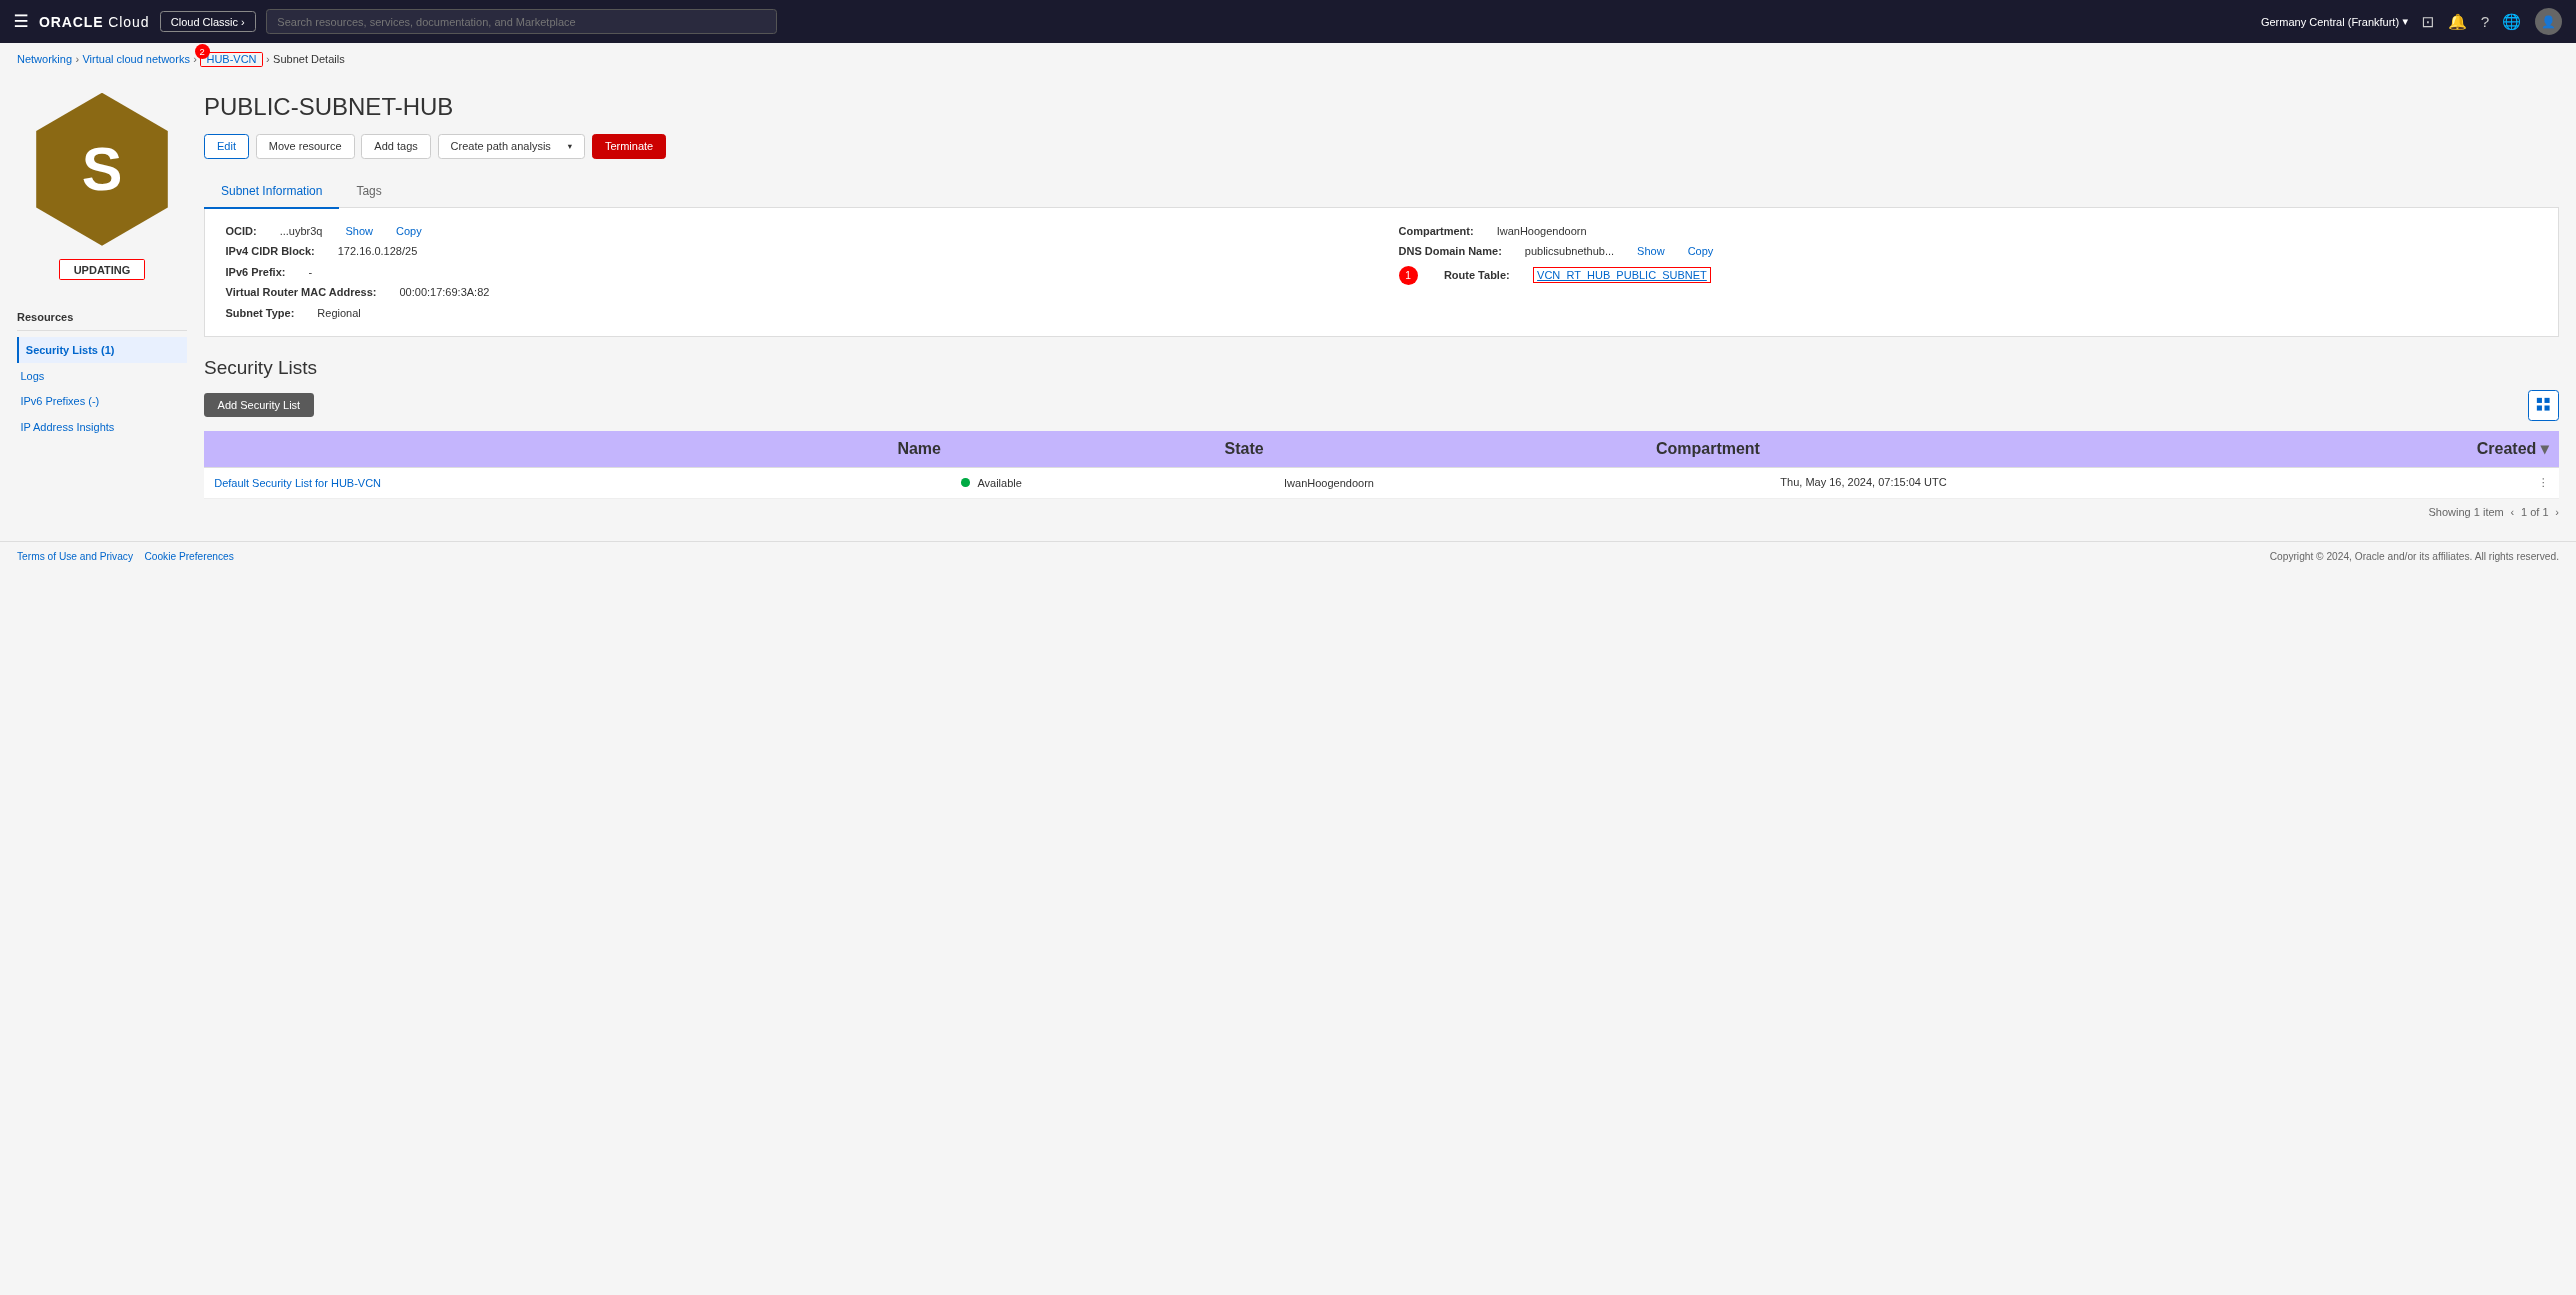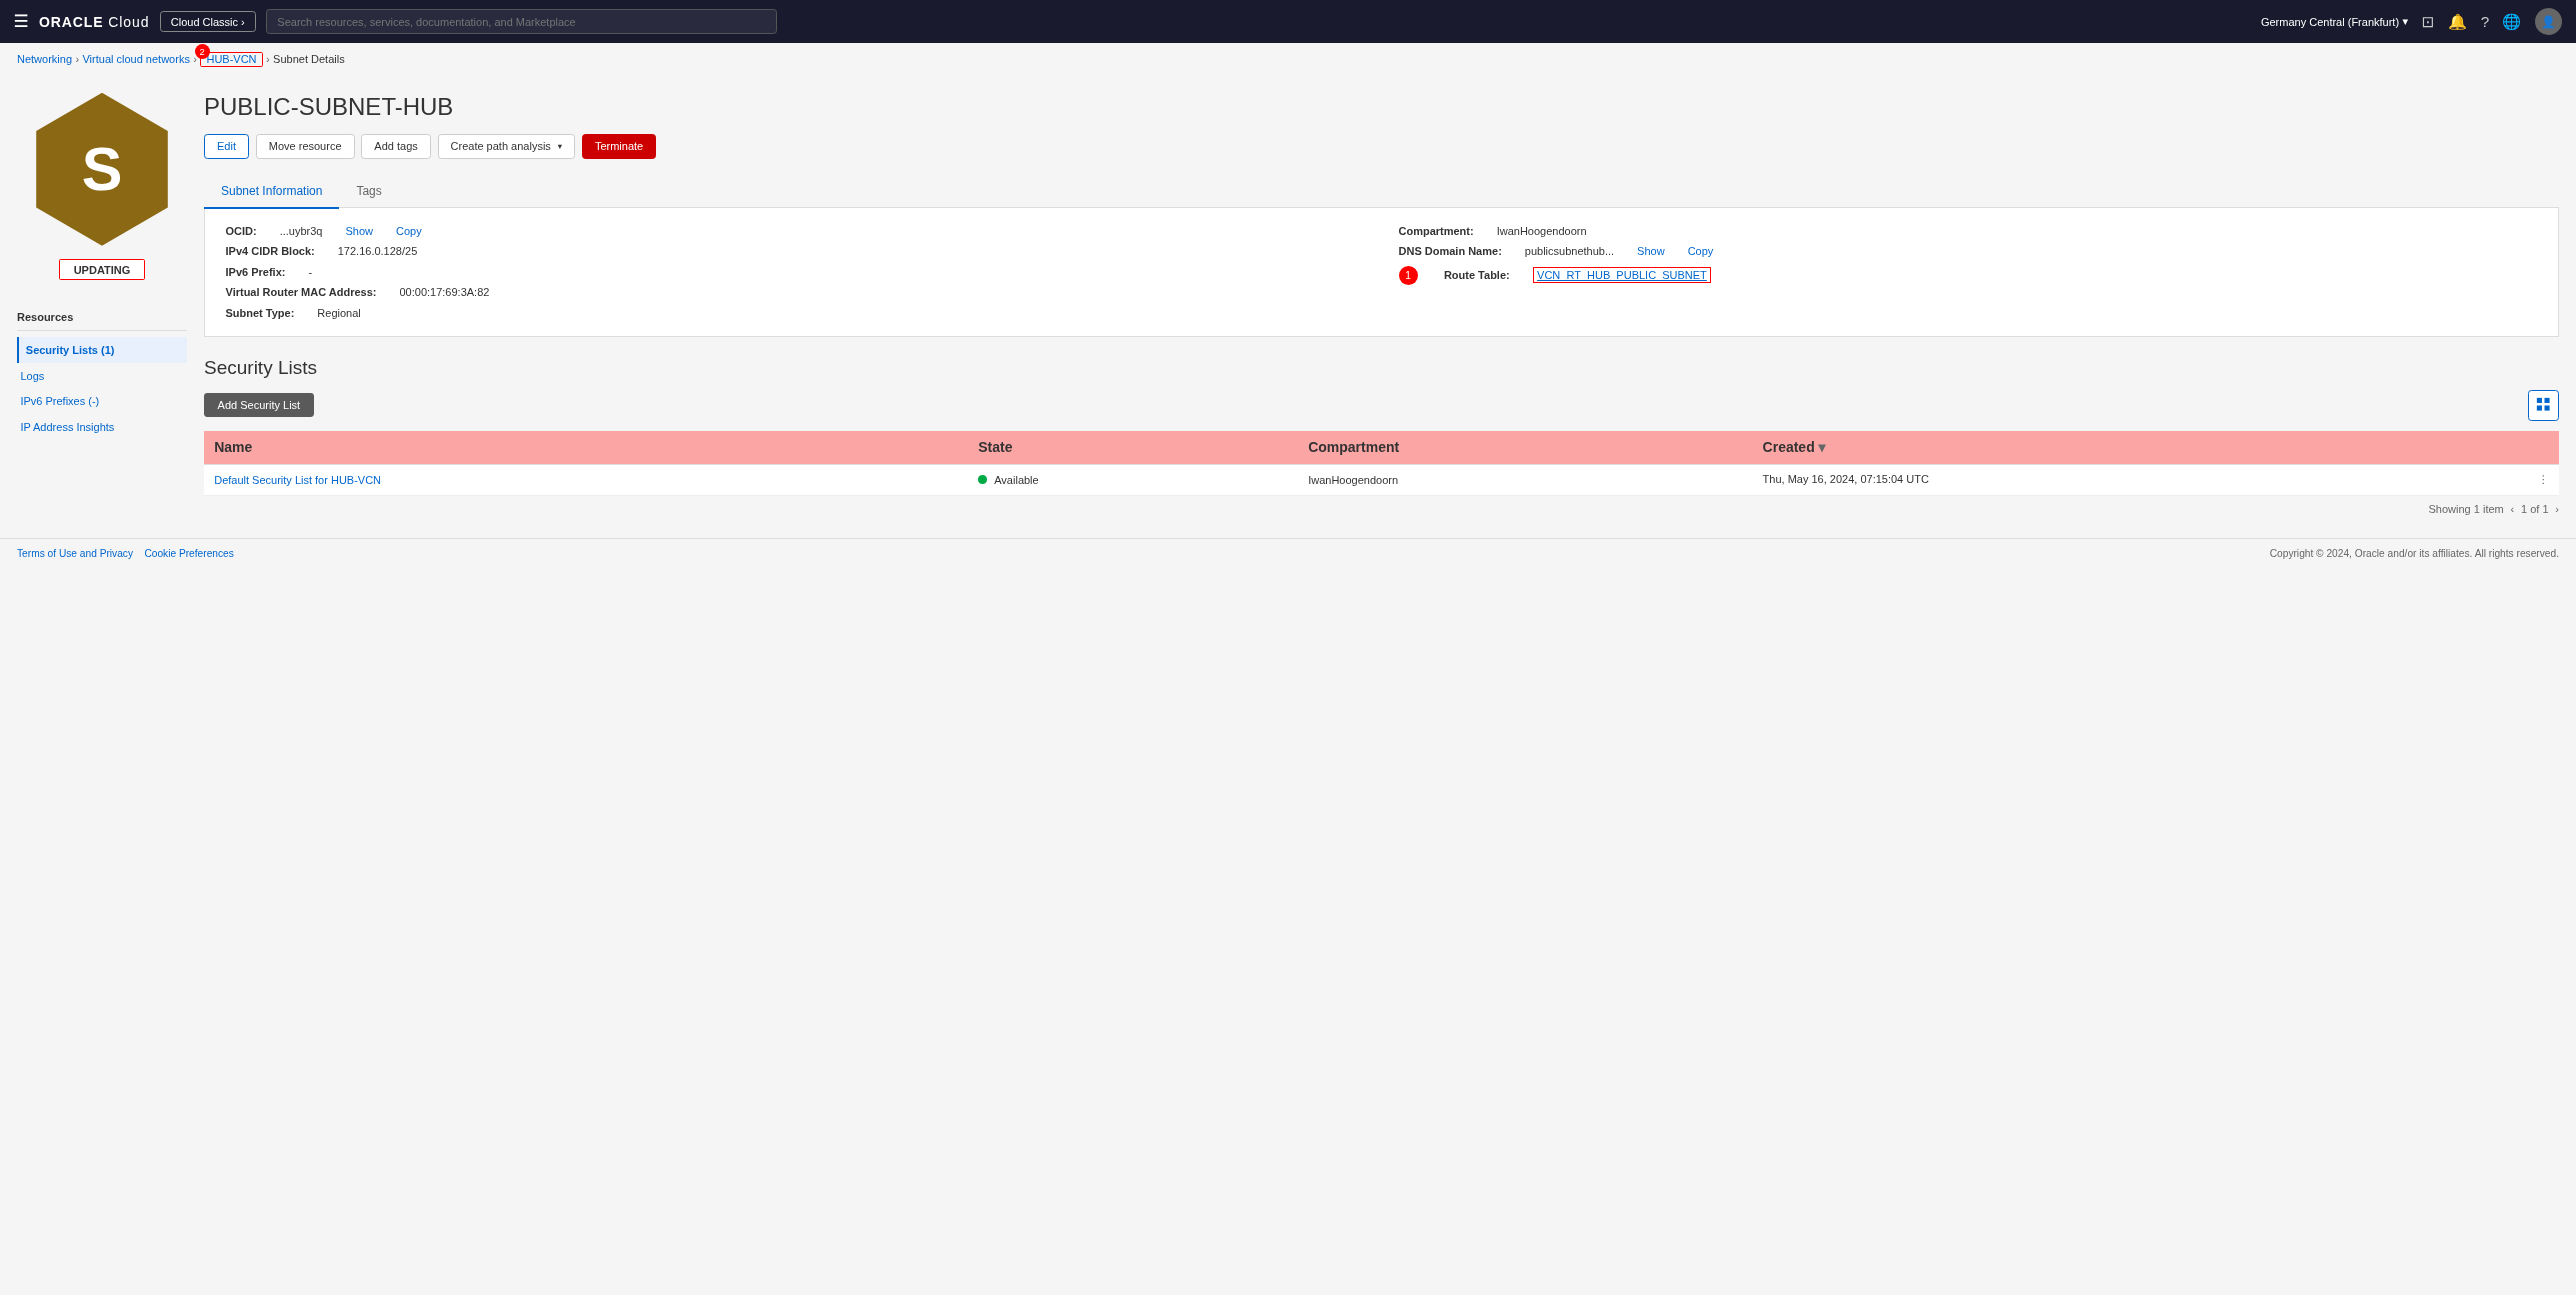--- a/index.html
+++ b/index.html
@@ -140,21 +140,21 @@
       padding: 5.1px 12px;
       border: 0.9px solid #ccc;
       background: white;
       cursor: pointer;
       border-radius: 3.4px;
       font-size: 11px;
       color: #333;
     }
     .btn-primary { border-color: #0066cc; color: #0066cc; }
     .btn-danger { background: #c00; color: white; border-color: #c00; }
-    .btn-path { display: flex; align-items: center; gap: 7px; }
+    .btn-path { display: flex; align-items: center; gap: 17px; }
     .dropdown-arrow { font-size: 8.5px; }
 
     
     .tabs { display: flex; border-bottom: 1.7px solid #ddd; margin-bottom: 0; }
     .tab {
       padding: 8.5px 17px;
       cursor: pointer;
       font-size: 12px;
       color: #666;
       border-bottom: 2.6px solid transparent;
@@ -217,24 +217,24 @@
       display: flex;
       align-items: center;
       justify-content: center;
       cursor: pointer;
       border-radius: 3.4px;
     }
 
     
     .data-table { width: 100%; border-collapse: collapse; background: white; }
     .data-table th {
-      background: #fca5a5;
+      background: #c4b5fd;
       padding: 8.5px 10.2px;
-      text-align: left;
-      font-size: 14px;
+      text-align: right;
+      font-size: 16px;
       font-weight: 600;
       color: #333;
       border-bottom: 1.7px solid #ddd;
     }
     .data-table td {
       padding: 8.5px 10.2px;
       font-size: 11px;
       color: #333;
       border-bottom: 0.9px solid #eee;
     }

